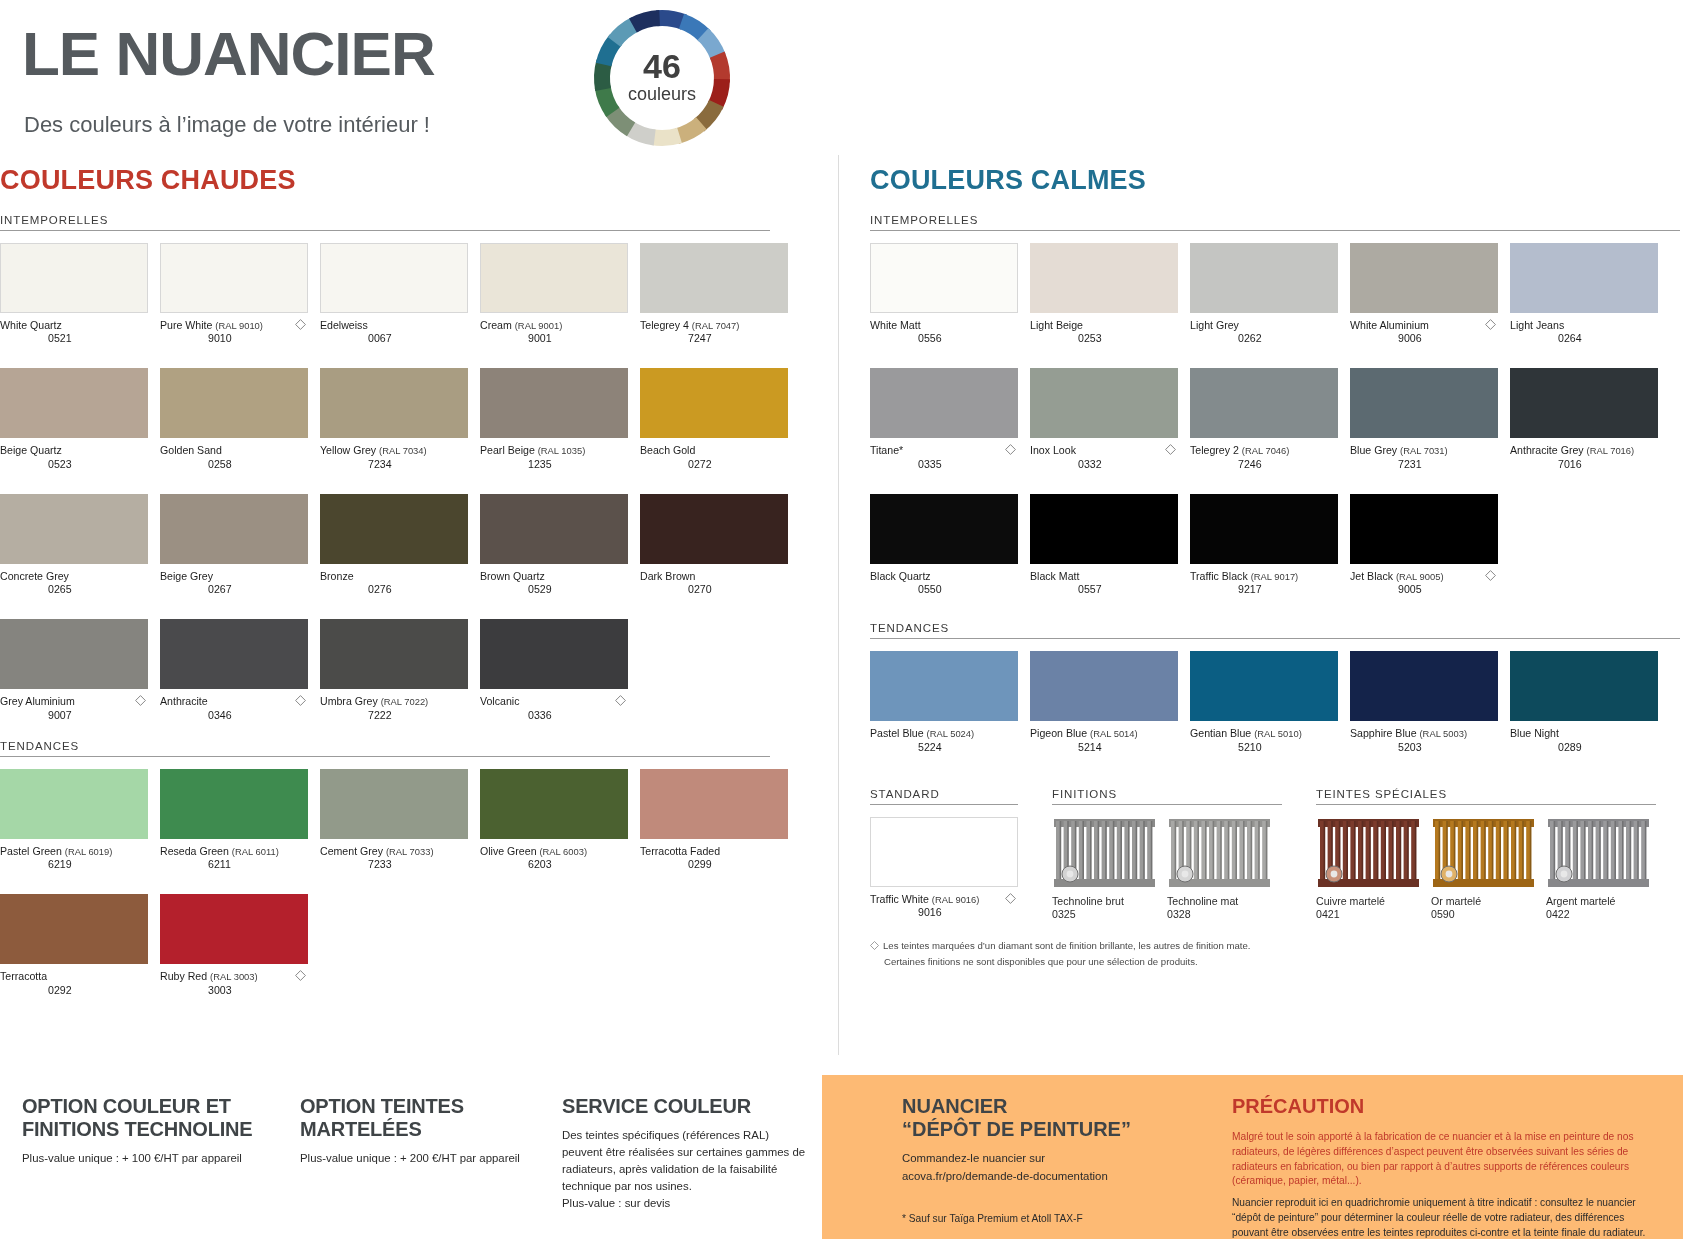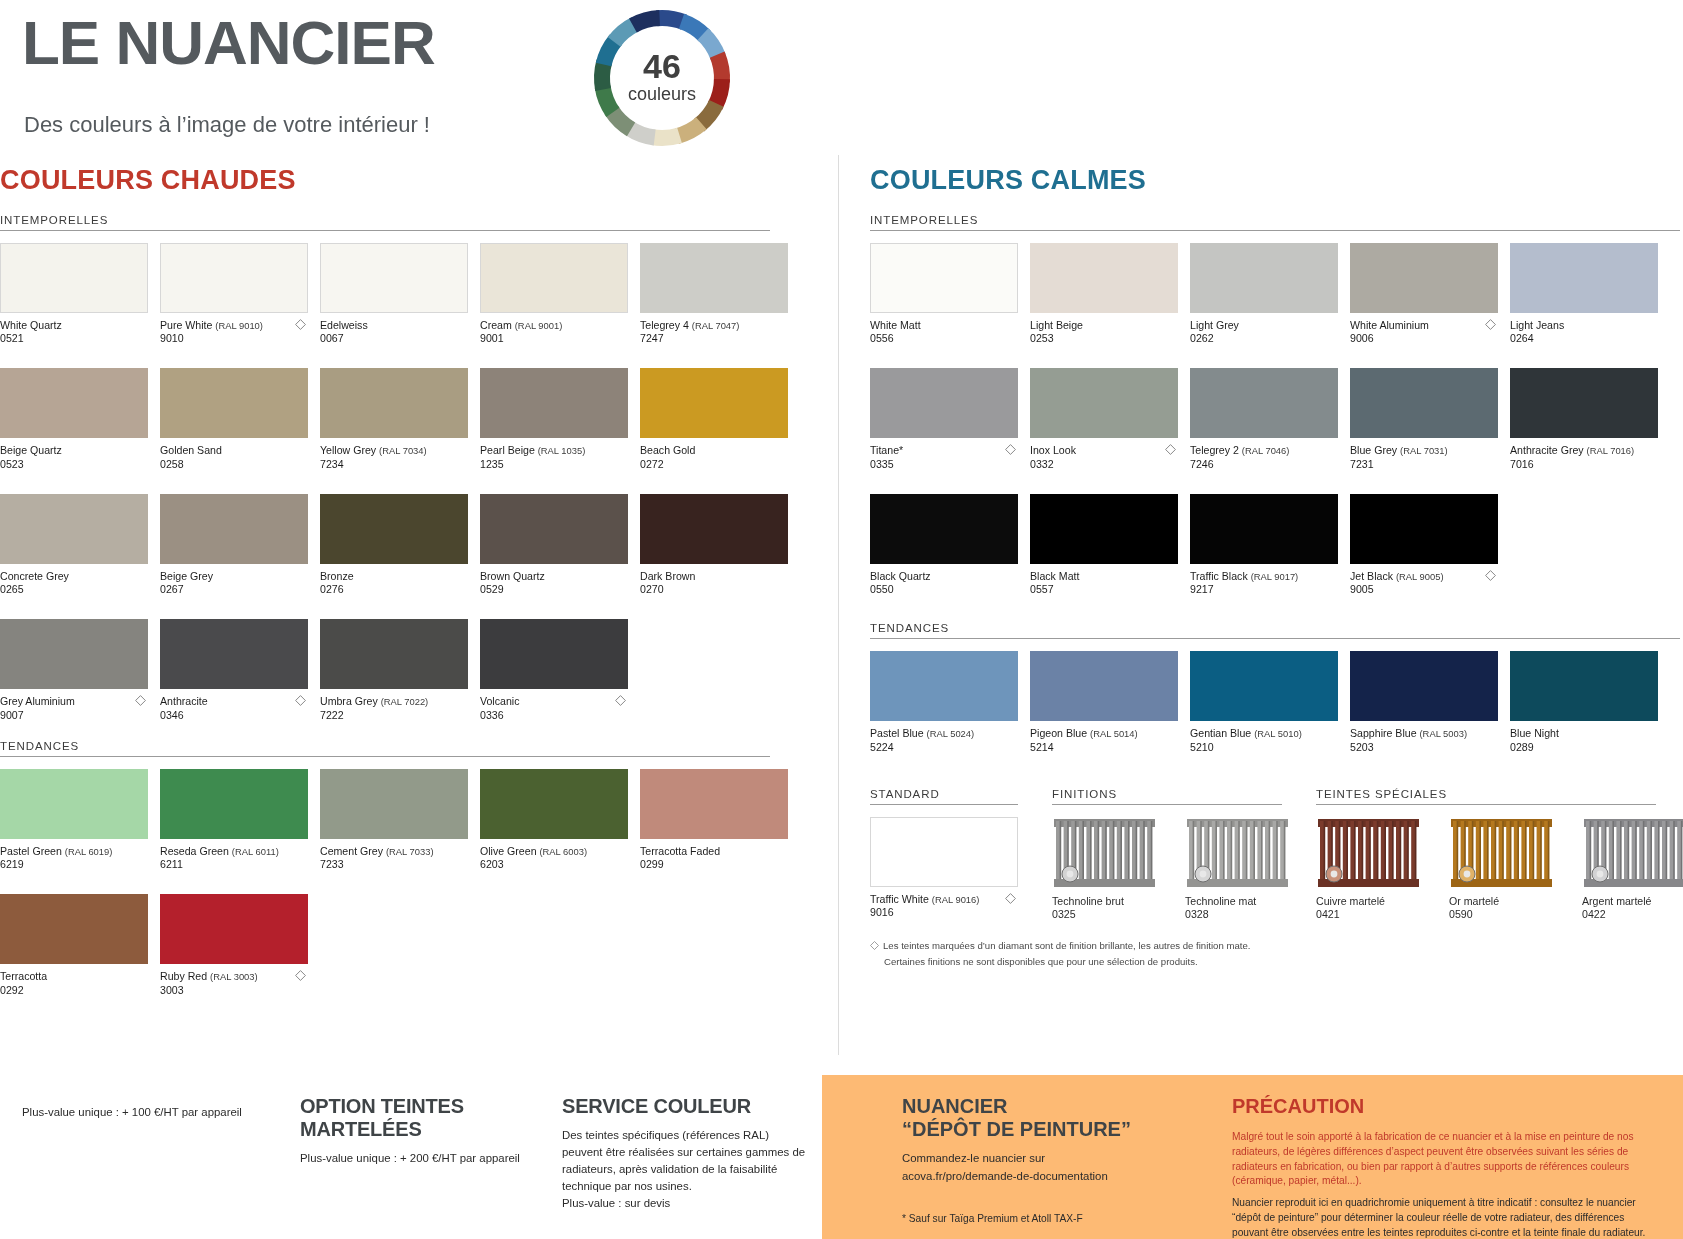--- a/index.html
+++ b/index.html
@@ -9,21 +9,21 @@
     font-family:"Liberation Sans", sans-serif;
     color:#2b2b2b;
     position:relative;
     overflow:hidden;
   }
   .page{position:relative;width:1683px;height:1239px;}
 
   
   .header{position:absolute;left:0;top:0;width:100%;height:160px;}
   .title{
-    position:absolute;left:22px;top:7px;
+    position:absolute;left:22px;top:18px;
     font-size:62px;font-weight:bold;letter-spacing:-1px;
     color:#555a5e;
   }
   .subtitle{
     position:absolute;left:24px;top:112px;
     font-size:22px;color:#555a5e;
   }
   .ring-wrap{position:absolute;left:592px;top:8px;width:140px;height:140px;}
   .ring-center{
     position:absolute;left:0;top:0;width:140px;height:140px;
@@ -49,39 +49,39 @@
   .rule{height:1px;background:#9b9b9b;width:100%;}
   .rule.short{width:770px;}
 
   
   .grid{display:flex;flex-wrap:wrap;gap:11px 12px;margin-top:12px;}
   .cell{width:148px;margin-bottom:12px;position:relative;}
   .sw{width:148px;height:70px;border:0;}
   .sw.bordered{border:1px solid #d7d7d7;box-sizing:border-box;}
   .nm{font-size:10.6px;color:#1d1d1d;margin-top:6px;line-height:1.25;padding-right:14px;}
   .nm .ral{font-size:9.4px;color:#3c3c3c;}
-  .code{font-size:10.6px;color:#1d1d1d;line-height:1.25;}
+  .code{font-size:10.6px;color:#1d1d1d;line-height:1.25;padding-left:48px;}
   .diamond{
     position:absolute;right:2px;top:76px;
     width:11px;height:11px;
   }
   .diamond svg{display:block;}
 
   
   .mini-head{font-size:11.5px;letter-spacing:.9px;color:#3b3b3b;padding-bottom:4px;}
   .mini-rule{height:1px;background:#9b9b9b;}
 
   .three-col{display:flex;gap:34px;margin-top:22px;}
   .block-std{width:148px;}
   .block-fin{width:230px;}
   .block-spe{width:340px;}
 
   .rad{width:105px;height:72px;display:block;}
 
-  .finish-row{display:flex;gap:28px;margin-top:12px;}
+  .finish-row{display:flex;gap:10px;margin-top:12px;}
   .finish-item{width:105px;}
   .finish-nm{font-size:10.6px;margin-top:6px;line-height:1.25;}
   .finish-code{font-size:10.6px;line-height:1.25;}
 
   .footnote{font-size:9.6px;color:#4a4a4a;margin-top:18px;line-height:1.5;}
   .footnote .dia{display:inline-block;vertical-align:-1px;margin-right:4px;}
 
   
   .bottom{position:absolute;left:0;top:1075px;width:1683px;height:164px;}
   .bottom-left{position:absolute;left:0;top:0;width:822px;height:164px;background:#ffffff;}
@@ -655,20 +655,22 @@
             <path d="M5.5 0.6 L10.4 5.5 L5.5 10.4 L0.6 5.5 Z" fill="none" stroke="#8a8a8a" stroke-width="1"></path>
           </svg>
       </span><span>Les teintes marquées d’un diamant sont de finition brillante, les autres de finition mate.</span><br>
       <span style="display:inline-block;width:14px;"></span><span>Certaines finitions ne sont disponibles que pour une sélection de produits.</span>
     </div>
   </div>
 
   <div class="bottom">
     <div class="bottom-left">
       <div class="bl-item" style="left:22px;width:250px;">
+        <div class="bl-title" style="white-space:pre-line;">OPTION COULEUR ET
+FINITIONS TECHNOLINE</div>
         <div class="bl-text">Plus-value unique : + 100 €/HT par appareil</div>
       </div>
       <div class="bl-item" style="left:300px;width:230px;">
         <div class="bl-title" style="white-space:pre-line;">OPTION TEINTES
 MARTELÉES</div>
         <div class="bl-text">Plus-value unique : + 200 €/HT par appareil</div>
       </div>
       <div class="bl-item" style="left:562px;width:245px;">
         <div class="bl-title">SERVICE COULEUR</div>
         <div class="bl-text" style="white-space:pre-line;">Des teintes spécifiques (références RAL) peuvent être réalisées sur certaines gammes de radiateurs, après validation de la faisabilité technique par nos usines.

